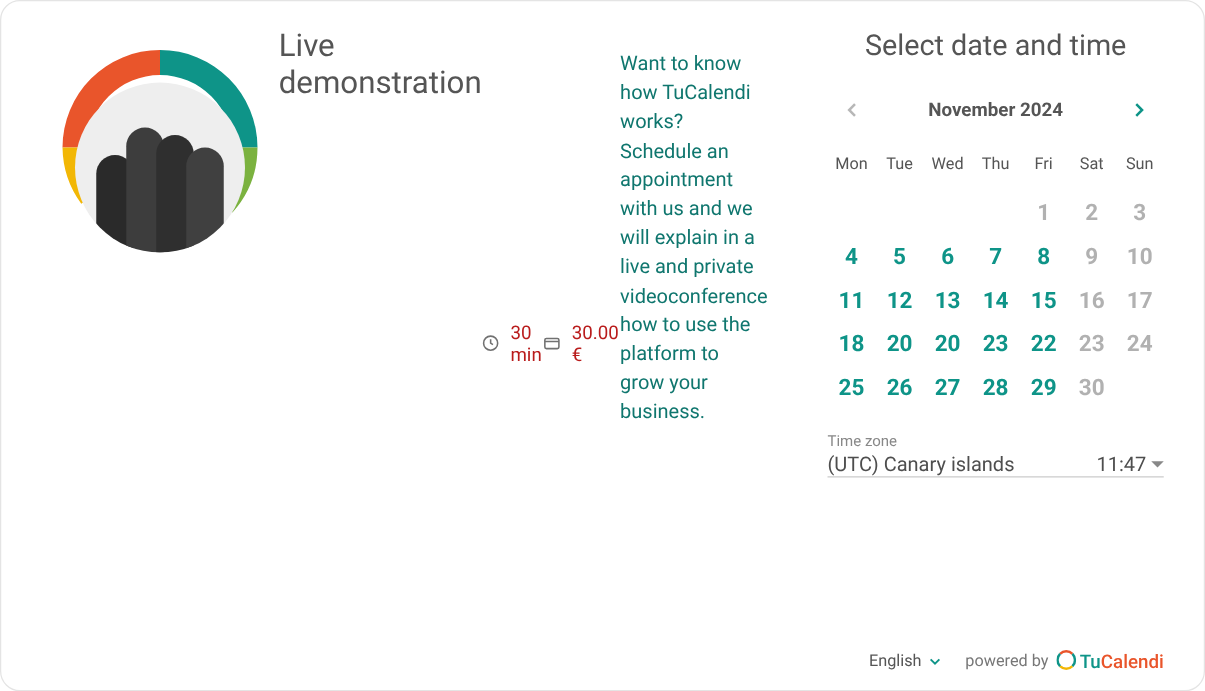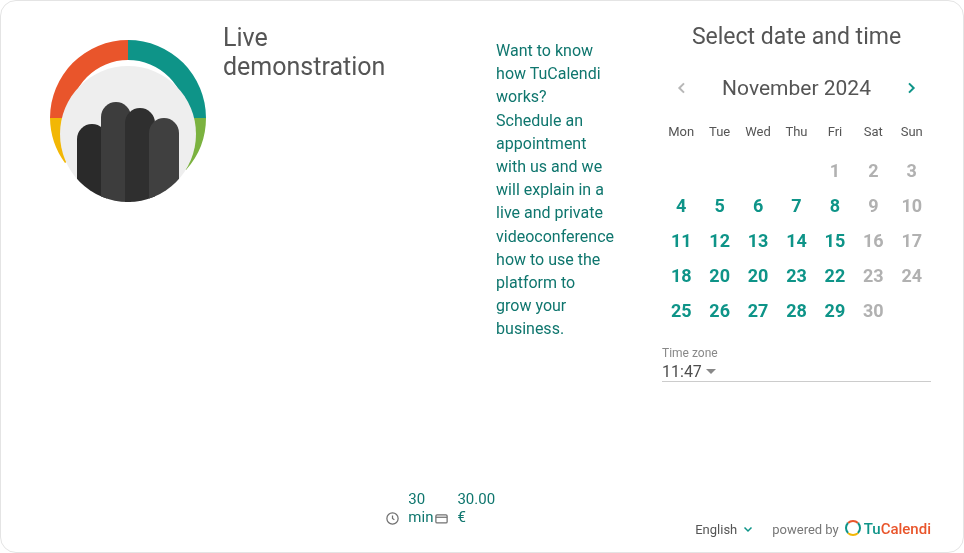--- a/index.html
+++ b/index.html
@@ -61,23 +61,23 @@
       margin: 0 -3px;
     }
     .headline {
       font-size: 25px;
       color: #555;
       font-weight: 400;
       margin-bottom: 14px;
     }
     .meta-row {
       font-size: 15px;
-      color: #0f766e;
-      display: flex;
-      align-items: flex-end;
+      color: #b91c1c;
+      display: flex;
+      align-items: center;
       gap: 8px;
       margin-bottom: 4px;
     }
     .meta-row .icon {
       width: 16px;
       height: 16px;
       display: inline-flex;
       align-items: center;
       justify-content: center;
       color: #717171;
@@ -96,23 +96,23 @@
       margin-bottom: 24px;
     }
     .month-nav {
       display: flex;
       align-items: center;
       justify-content: space-between;
       padding: 0 6px;
       margin-bottom: 16px;
     }
     .month-label {
-      font-size: 21px;
-      color: #555;
-      font-weight: 400;
+      font-size: 15px;
+      color: #555;
+      font-weight: 700;
     }
     .nav-btn {
       background: none;
       border: none;
       cursor: pointer;
       width: 28px;
       height: 28px;
       display: flex;
       align-items: center;
       justify-content: center;
@@ -315,20 +315,21 @@
         <button class="day avail">27</button>
         <button class="day avail">28</button>
         <button class="day avail">29</button>
         <button class="day unavail">30</button>
         <button class="day empty"></button>
       </div>
 
     <div class="tz-block">
       <div class="tz-label">Time zone</div>
       <div class="tz-row">
+        <span>(UTC) Canary islands</span>
         <span class="tz-row-right">
           <span>11:47</span>
           <span class="tz-caret"></span>
         </span>
       </div>
     </div>
   </div>
 
   <div class="footer">
     <div class="lang-sel">

